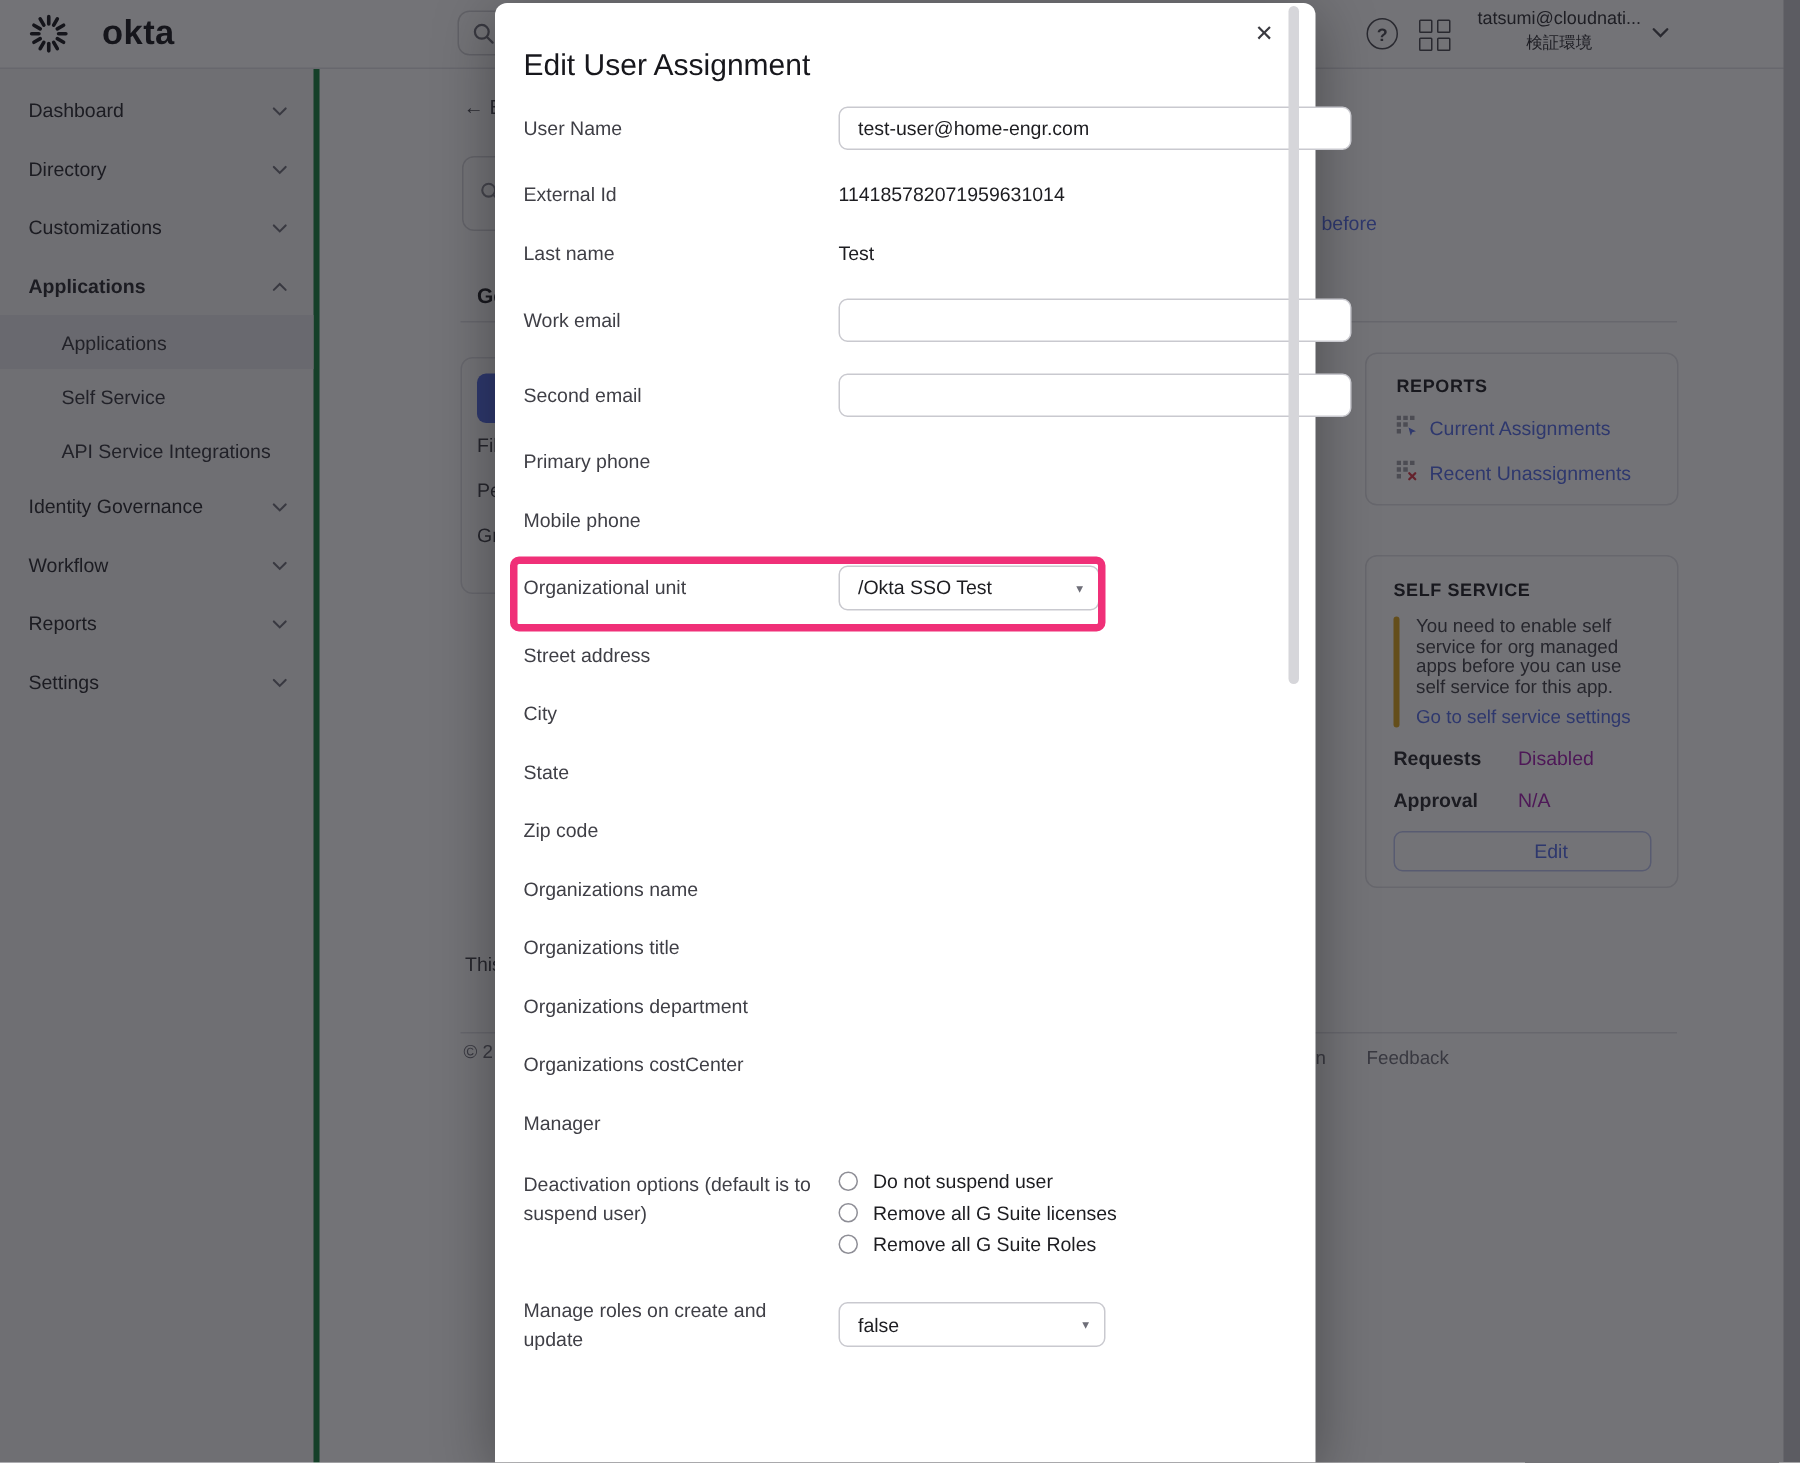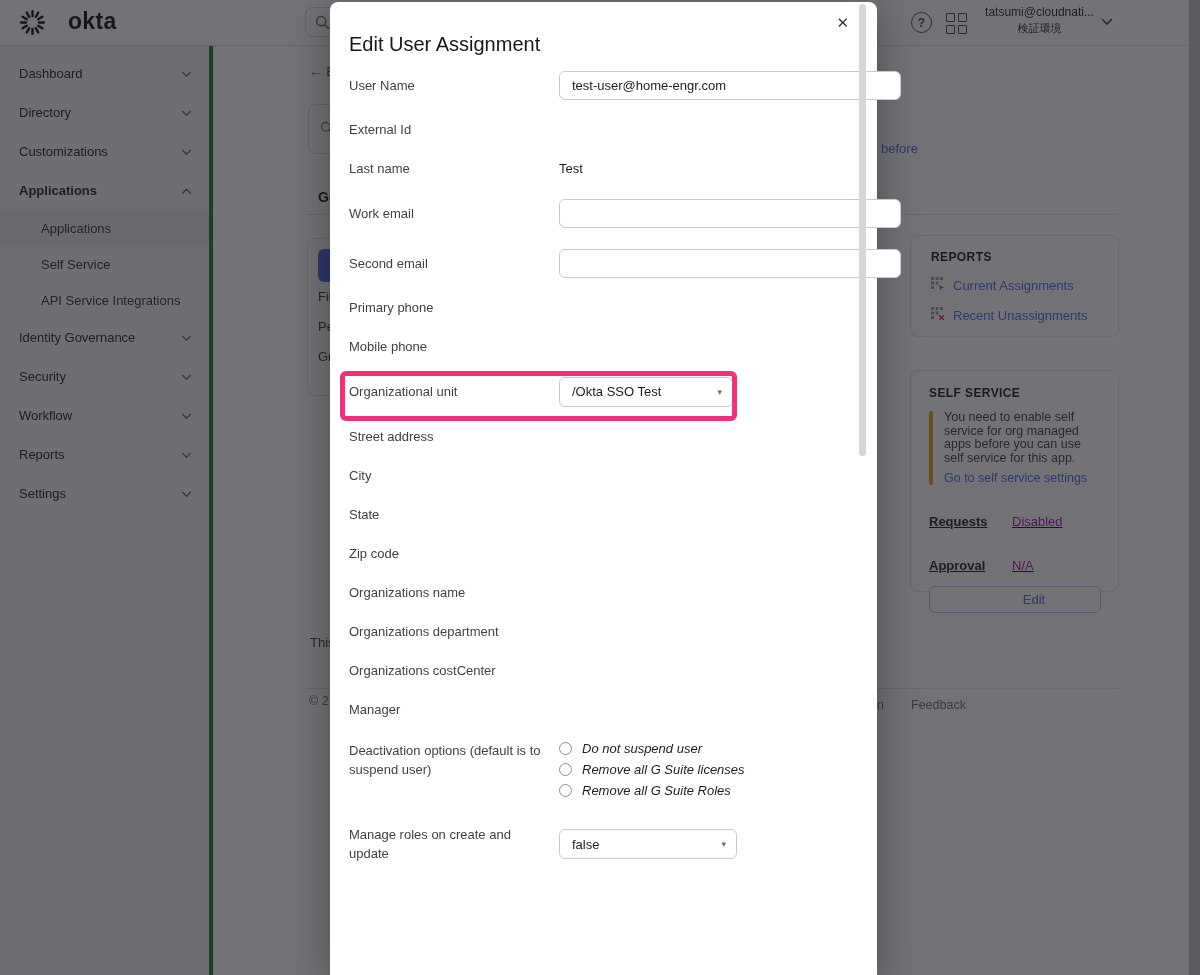--- a/index.html
+++ b/index.html
@@ -51,21 +51,21 @@
 
   .panel{border:1px solid #e1e1e5;border-radius:8px;background:#fff;box-sizing:border-box;z-index:1;}
   .reports-panel{left:910px;top:235px;width:209px;height:102px;padding:14px 14px 0 20px;}
   .panel-title{font-size:12px;font-weight:600;letter-spacing:.4px;color:#1d1d21;}
   .rep-link{display:flex;align-items:center;gap:8px;margin-top:13px;font-size:13px;color:#546be7;cursor:pointer;}
   .self-panel{left:910px;top:370px;width:209px;height:222px;padding:15px 18px 0 18px;}
   .callout{display:flex;margin-top:11px;}
   .callout-bar{width:4px;border-radius:2px;background:#d9a21b;margin-right:11px;flex:0 0 4px;}
   .callout-text{font-size:12.5px;line-height:13.5px;color:#3f3f46;}
   .callout-link{font-size:12.5px;color:#546be7;margin-top:6px;cursor:pointer;}
-  .ss-row{display:flex;margin-top:29px;font-size:13px;text-decoration:underline;}
+  .ss-row{display:flex;margin-top:13px;font-size:13px;}
   .ss-label{width:83px;font-weight:700;color:#26262b;}
   .ss-val{color:#a21caf;}
   .edit-btn{margin-top:13px;width:172px;height:27px;border:1px solid #bcc4f0;border-radius:6px;
             background:#fff;color:#546be7;font-size:13px;font-family:inherit;cursor:pointer;padding-left:44px;}
   .div-footer{left:307px;top:688px;width:811px;height:1px;background:#e2e2e6;z-index:1;}
   .foot-note{left:310px;top:635px;font-size:13px;color:#3f3f46;z-index:1;}
   .foot-copy{left:309px;top:694px;font-size:12.5px;color:#6e6e78;z-index:1;}
   .foot-n{left:877px;top:698px;font-size:12.5px;color:#6e6e78;z-index:1;}
   .foot-feedback{left:911px;top:698px;font-size:12.5px;color:#6e6e78;z-index:1;cursor:pointer;}
   .page-scrollbar{left:1189px;top:0;width:11px;height:975px;background:#c6c6ca;z-index:3;}
@@ -89,21 +89,21 @@
   .h-radio .fctrl,.h-radio .flabel{align-self:flex-start;}
   input.txt{box-sizing:border-box;width:342px;height:29px;border:1px solid #c9c9cf;border-radius:6px;
             padding:0 12px;font-size:13px;color:#1d1d21;font-family:inherit;background:#fff;}
   .static-val{font-size:13px;color:#1d1d21;}
   .select-box{box-sizing:border-box;width:174px;height:30px;border:1px solid #c9c9cf;border-radius:6px;
               display:flex;align-items:center;justify-content:space-between;padding:0 10px 0 12px;
               font-size:13px;color:#1d1d21;background:#fff;cursor:pointer;}
   .select-box.wide{width:178px;}
   .select-caret{font-size:9px;color:#6e6e78;}
   .radio-col{display:flex;flex-direction:column;gap:6px;}
-  .radio-opt{display:flex;align-items:center;gap:10px;font-size:13px;color:#1d1d21;cursor:pointer;font-style:italic;}
+  .radio-opt{display:flex;align-items:center;gap:10px;font-size:13px;color:#1d1d21;cursor:pointer;}
   .radio-circle{width:13px;height:13px;border:1px solid #8e8e96;border-radius:50%;background:#fff;
                 box-sizing:border-box;flex:0 0 13px;}
   .hl-ring{position:absolute;left:10px;top:5px;width:397px;height:50px;border:5px solid #f03078;
            border-radius:6px;box-sizing:border-box;pointer-events:none;}
   .sb-thumb{position:absolute;right:11px;top:2px;width:7px;height:452px;border-radius:4px;
             background:#d6d6da;cursor:pointer;}
 </style>
 </head>
 <body>
 
@@ -185,26 +185,20 @@
     <div class="nav-sub">
       <span>API Service Integrations</span>
     </div>
     <div class="nav-item">
       <span class="nav-label">Identity Governance</span>
       <span><svg width="11" height="7" viewBox="0 0 12 8">
           <polyline points="1.5,1.5 6,6 10.5,1.5" fill="none" stroke="#6e6e78" stroke-width="1.6" stroke-linecap="round"></polyline>
         </svg></span>
     </div>
     <div class="nav-item">
-      <span class="nav-label">Security</span>
-      <span><svg width="11" height="7" viewBox="0 0 12 8">
-          <polyline points="1.5,1.5 6,6 10.5,1.5" fill="none" stroke="#6e6e78" stroke-width="1.6" stroke-linecap="round"></polyline>
-        </svg></span>
-    </div>
-    <div class="nav-item">
       <span class="nav-label">Workflow</span>
       <span><svg width="11" height="7" viewBox="0 0 12 8">
           <polyline points="1.5,1.5 6,6 10.5,1.5" fill="none" stroke="#6e6e78" stroke-width="1.6" stroke-linecap="round"></polyline>
         </svg></span>
     </div>
     <div class="nav-item">
       <span class="nav-label">Reports</span>
       <span><svg width="11" height="7" viewBox="0 0 12 8">
           <polyline points="1.5,1.5 6,6 10.5,1.5" fill="none" stroke="#6e6e78" stroke-width="1.6" stroke-linecap="round"></polyline>
         </svg></span>
@@ -307,20 +301,23 @@
   <h1 class="m-title">Edit User Assignment</h1>
   <div class="fields" id="fields">
       <div class="frow h-input">
         <label class="flabel">User Name</label>
         <div class="fctrl">
           <input class="txt" value="test-user@home-engr.com" style="">
         </div>
       </div>
       <div class="frow h-plain">
         <label class="flabel">External Id</label>
+        <div class="fctrl">
+          <span class="static-val">114185782071959631014</span>
+        </div>
       </div>
       <div class="frow h-plain">
         <label class="flabel">Last name</label>
         <div class="fctrl">
           <span class="static-val">Test</span>
         </div>
       </div>
       <div class="frow h-input">
         <label class="flabel">Work email</label>
         <div class="fctrl">
@@ -362,20 +359,24 @@
       <div class="frow h-plain">
         <label class="flabel">State</label>
         <div class="fctrl"></div>
       </div>
       <div class="frow h-plain">
         <label class="flabel">Zip code</label>
         <div class="fctrl"></div>
       </div>
       <div class="frow h-plain">
         <label class="flabel">Organizations name</label>
+        <div class="fctrl"></div>
+      </div>
+      <div class="frow h-plain">
+        <label class="flabel">Organizations title</label>
         <div class="fctrl"></div>
       </div>
       <div class="frow h-plain">
         <label class="flabel">Organizations department</label>
         <div class="fctrl"></div>
       </div>
       <div class="frow h-plain">
         <label class="flabel">Organizations costCenter</label>
         <div class="fctrl"></div>
       </div>

